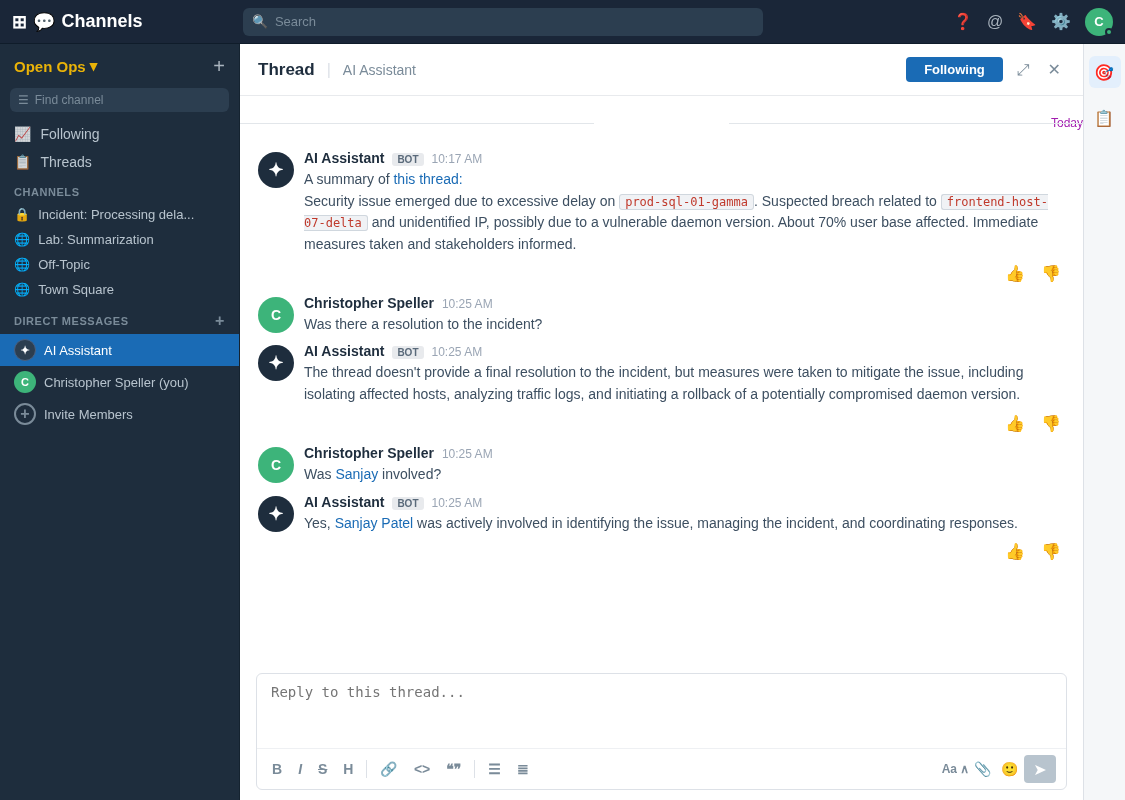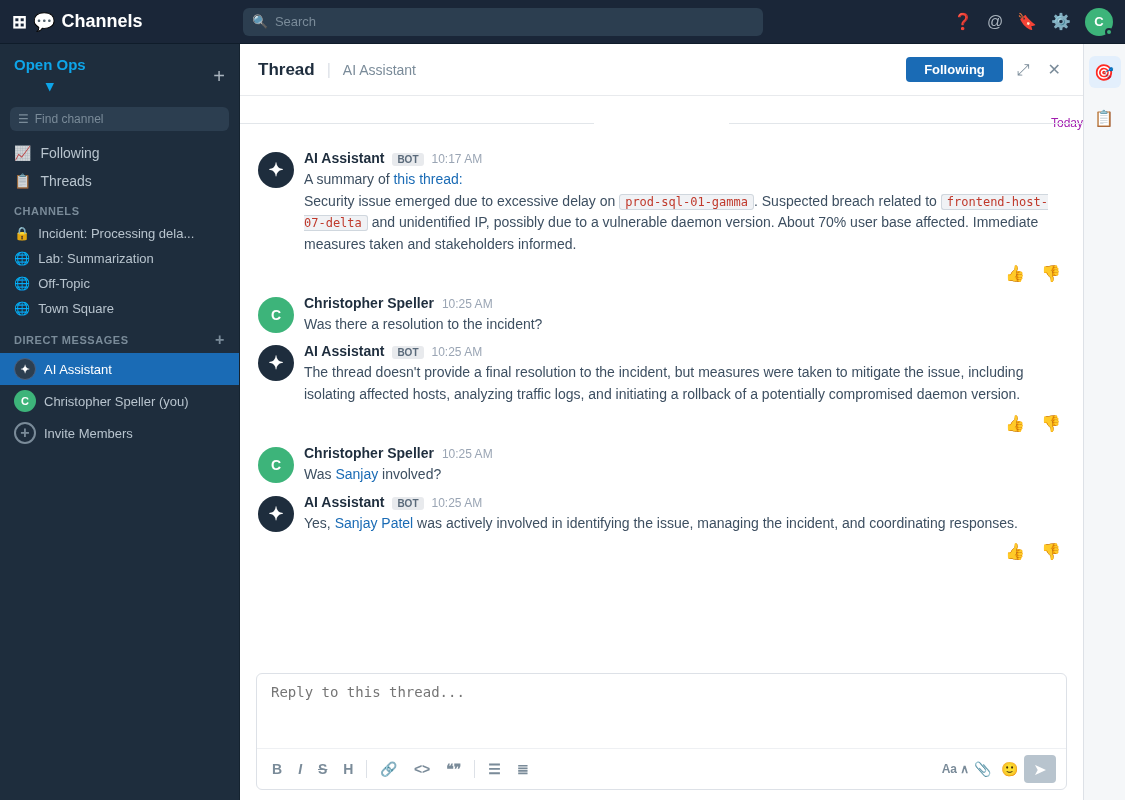--- a/index.html
+++ b/index.html
@@ -64,21 +64,21 @@
       display: flex;
       flex-direction: column;
       flex-shrink: 0;
       border-right: 1px solid #152330;
       overflow-y: auto;
     }
     .sidebar-header {
       display: flex; align-items: center; justify-content: space-between;
       padding: 12px 14px 8px;
     }
-    .sidebar-workspace { color: #0ea5e9; font-weight: 700; font-size: 15px; display: flex; align-items: center; gap: 4px; cursor: pointer; flex-direction: column; }
+    .sidebar-workspace { color: #eab308; font-weight: 700; font-size: 15px; display: flex; align-items: center; gap: 4px; cursor: pointer; }
     .sidebar-add-btn { color: #aab4be; font-size: 20px; cursor: pointer; background: none; border: none; line-height: 1; }
     .sidebar-search {
       margin: 4px 10px 8px;
       background: #2c3e50;
       border-radius: 6px;
       display: flex; align-items: center;
       padding: 5px 8px; gap: 6px;
     }
     .sidebar-search input {
       background: transparent; border: none; outline: none;

